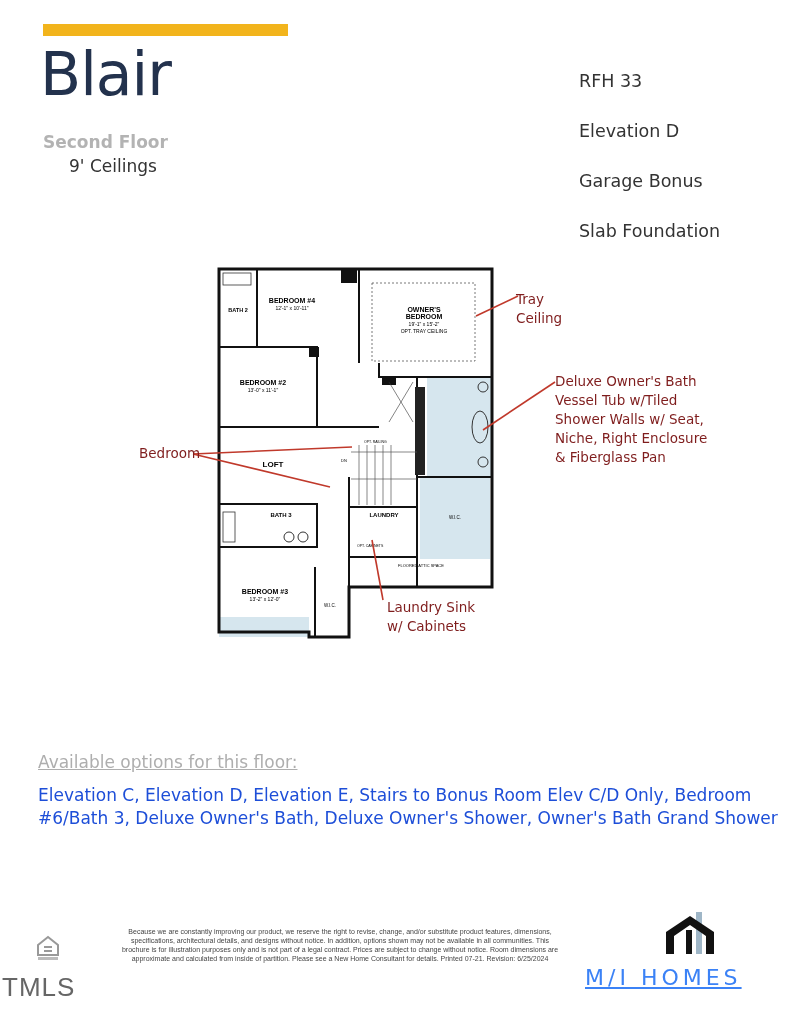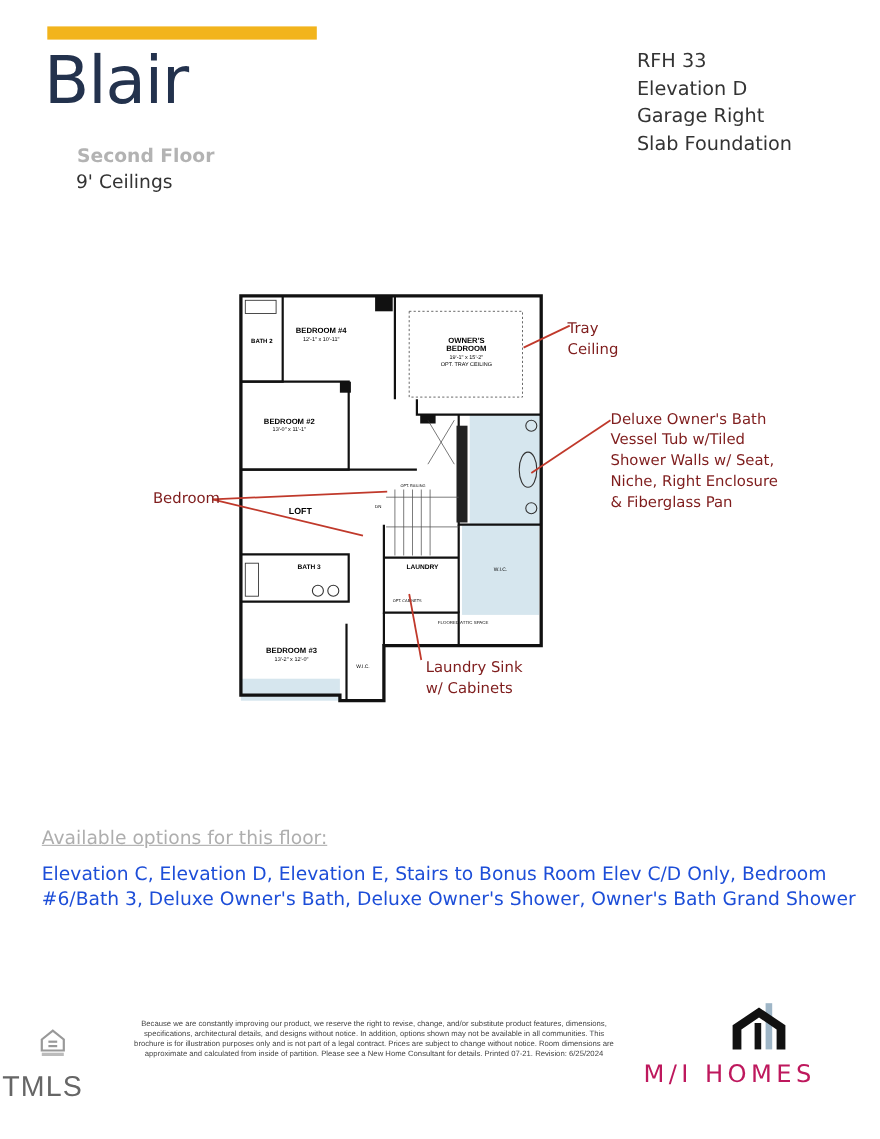--- a/index.html
+++ b/index.html
@@ -1,43 +1,43 @@
 <!DOCTYPE html>
 <html><head>
   <meta charset="utf-8">
   <style>
     html, body { margin: 0; padding: 0; background: #ffffff; }
     body { width: 800px; height: 1035px; position: relative; overflow: hidden; font-family: "DejaVu Sans", "Liberation Sans", sans-serif; }
     .abs { position: absolute; }
     .accent-bar { left: 43px; top: 24px; width: 245px; height: 12px; background: #f2b41c; }
     .title { left: 40px; top: 44px; font-size: 60px; color: #23324d; letter-spacing: -1px; line-height: 1; }
-    .floor-name { left: 43px; top: 132px; font-size: 17px; font-weight: bold; color: #b3b3b3; margin-left: 27px; }
+    .floor-name { left: 43px; top: 132px; font-size: 17px; font-weight: bold; color: #b3b3b3; }
     .ceilings { left: 69px; top: 156px; font-size: 17px; color: #333; text-align: right; }
     .spec { left: 579px; top: 44px; font-size: 17.5px; color: #333; line-height: 25px; }
-    .spec div { white-space: nowrap; }
+    .spec div { white-space: nowrap; margin-top: 25px; }
     .callout { font-size: 13.5px; color: #7f1d1d; line-height: 19px; white-space: nowrap; }
     .plan { left: 217px; top: 267px; width: 278px; height: 374px; }
     .options-h { left: 38px; top: 752px; font-size: 17px; color: #aeaeae; text-decoration: underline; }
     .options-t { left: 38px; top: 784px; width: 740px; font-size: 17px; color: #1d4ed8; line-height: 23px; }
     .disclaimer { left: 120px; top: 927px; width: 440px; font-size: 7px; color: #444; text-align: center; line-height: 9px; font-family: "Liberation Sans", sans-serif; }
-    .brand { left: 585px; top: 965px; font-size: 22px; letter-spacing: 4px; color: #be185d; white-space: nowrap; }
+    .brand { left: 585px; top: 965px; font-size: 22px; letter-spacing: 4px; color: #3b82f6; white-space: nowrap; text-decoration: underline; }
     .mls { left: 2px; top: 972px; font-size: 26px; color: #666; font-family: "Liberation Sans", sans-serif; letter-spacing: 1px; font-weight: 300; }
   </style>
 </head>
 <body>
 
 <div class="abs accent-bar"></div>
 <div class="abs title">Blair</div>
 <div class="abs floor-name">Second Floor</div>
 <div class="abs ceilings">9' Ceilings</div>
 
 <div class="abs spec">
   <div>RFH 33</div>
   <div>Elevation D</div>
-  <div>Garage Right</div>
+  <div>Garage Bonus</div>
   <div>Slab Foundation</div>
 </div>
 
 <svg class="abs plan" viewBox="0 0 278 374" font-family="Liberation Sans, sans-serif" font-weight="bold">
 
   <rect x="210" y="110" width="66" height="100" fill="#d6e6ee"></rect>
   <rect x="203" y="210" width="70" height="82" fill="#d6e6ee"></rect>
   <rect x="2" y="350" width="90" height="20" fill="#d6e6ee"></rect>
 
   <g fill="none" stroke="#111" stroke-width="3">

